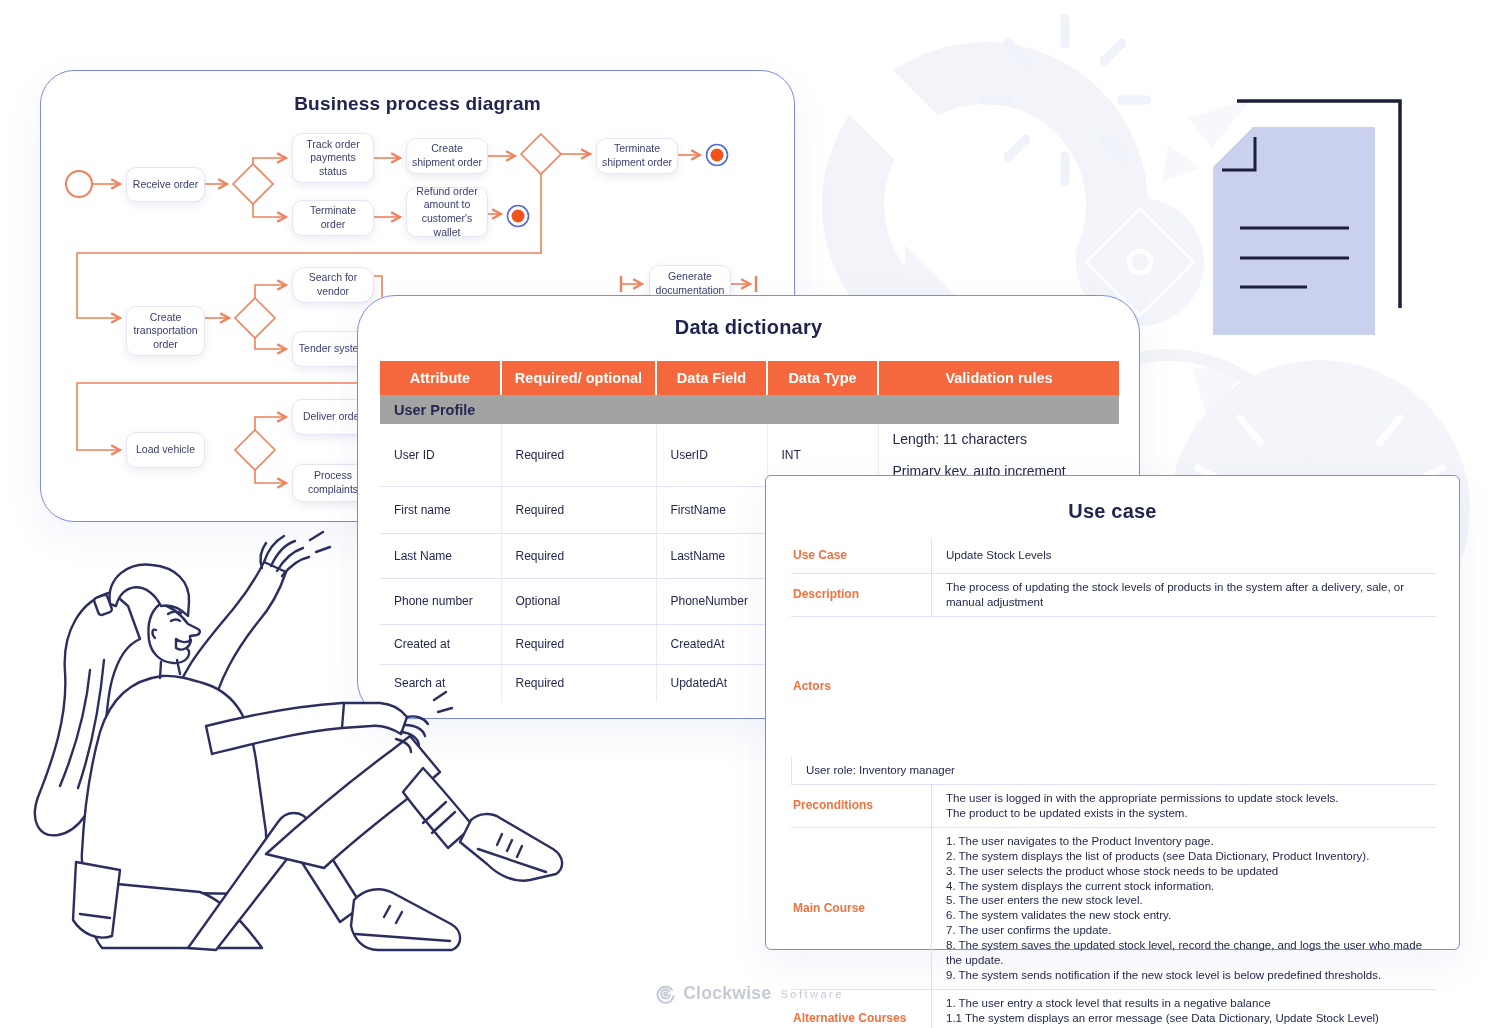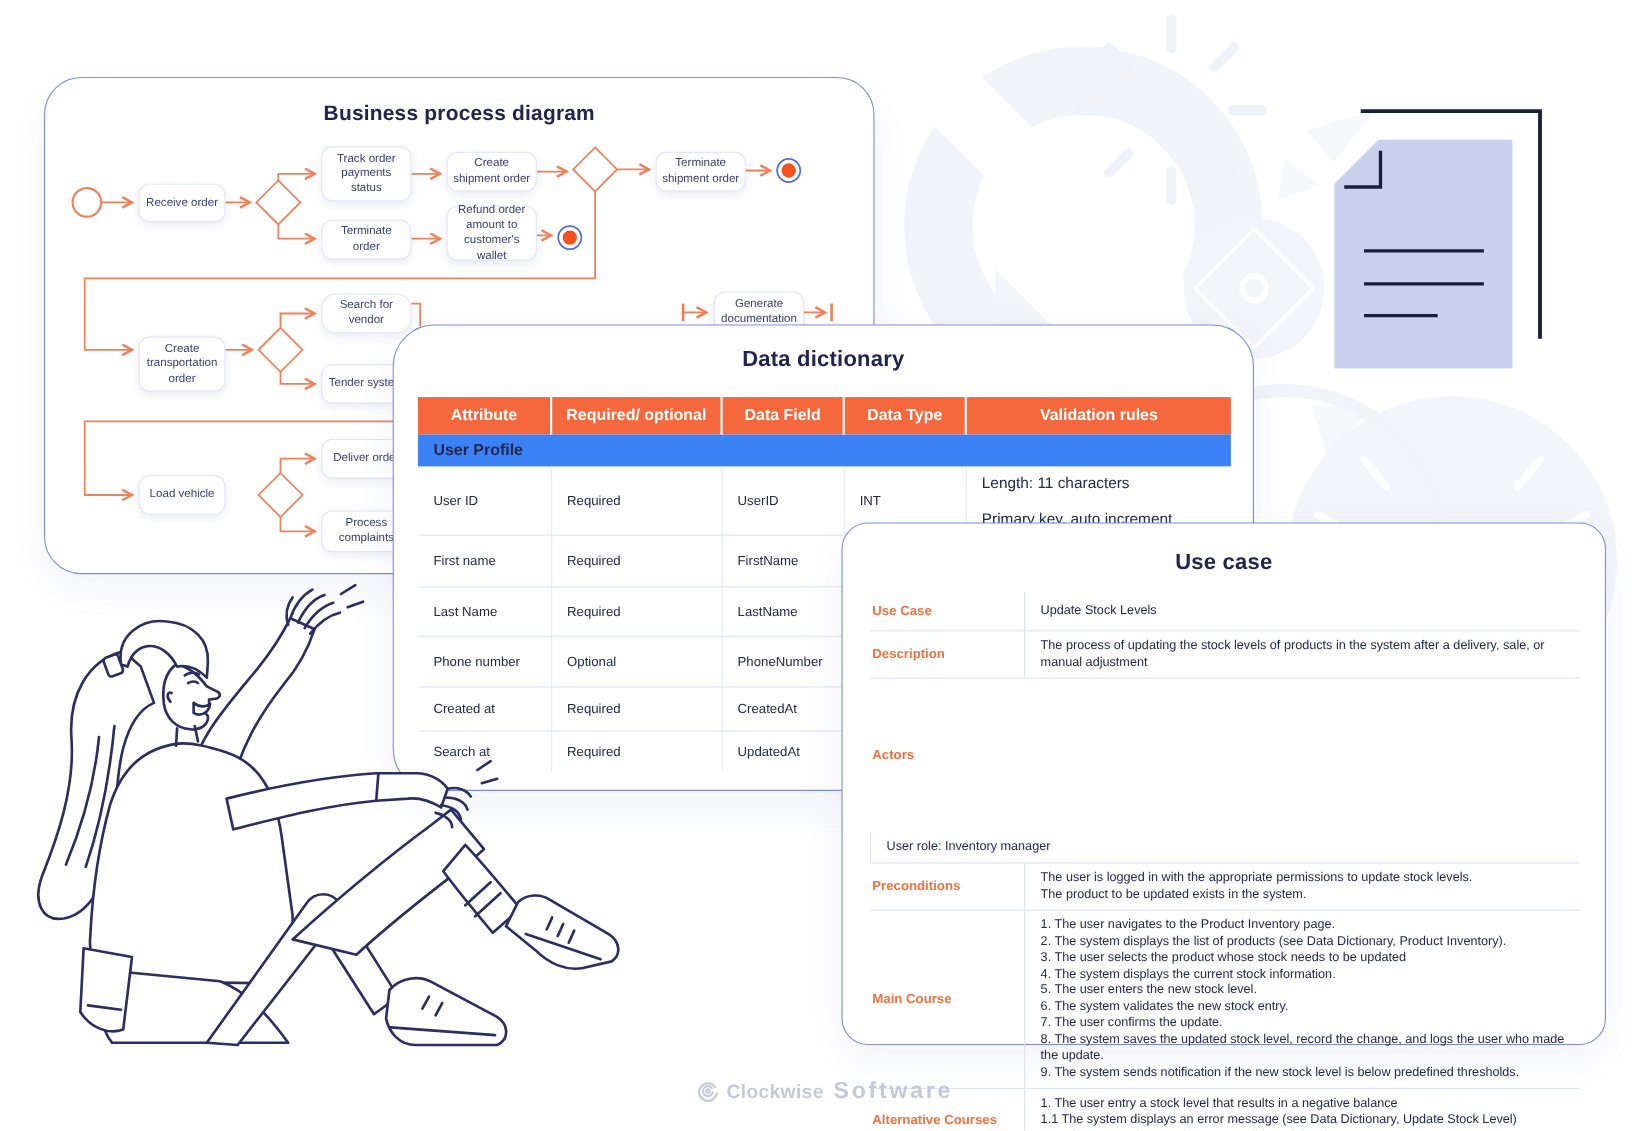--- a/index.html
+++ b/index.html
@@ -45,28 +45,28 @@
   #dict-table { position:absolute; left:22px; top:65px; width:739px; border-collapse:collapse; table-layout:fixed; }
   #dict-table th {
     background:#F5673C; color:#fff; font-size:14.5px; font-weight:bold;
     text-align:center; border-right:2px solid #fff; height:34px;
   }
   #dict-table th:last-child { border-right:none; }
   #dict-table td { font-size:12px; color:#23284F; vertical-align:middle;
     border-bottom:1px solid #DFE3F6; border-right:1px solid #E7EAF8; padding-left:14px; }
   #dict-table td:last-child { border-right:none; }
   #dict-table tr.group-row td {
-    background:#3b82f6; font-weight:bold; font-size:14.5px; height:29px;
+    background:#a3a3a3; font-weight:bold; font-size:14.5px; height:29px;
     border-right:none; border-bottom:none;
   }
   .preline { white-space:pre-line; }
   #dict-table td.val { font-size:14px; line-height:1.15; }
 
   
-  #usecase { left:765px; top:475px; width:695px; height:475px; border-radius:24px; z-index:5; }
+  #usecase { left:765px; top:475px; width:695px; height:475px; border-radius:6px; z-index:5; }
   #usecase .card-title { top:24px; font-size:20px; }
   #uc-table { position:absolute; left:25px; top:62px; width:645px; }
   .uc-row { display:flex; border-top:1px solid #DDE2F4; }
   .uc-row:first-child { border-top:none; }
   .uc-label {
     width:140px; flex:0 0 140px; display:flex; align-items:center;
     color:#F2713E; font-weight:bold; font-size:12px; line-height:1.25;
     padding:6px 8px 6px 2px;
   }
   .uc-value {
@@ -78,21 +78,21 @@
   .uc-row.r5 { min-height:38px; } .uc-row.r6 { min-height:132px; }
   .uc-row.r7 { min-height:46px; } .uc-row.r8 { min-height:42px; }
 
   
   #footer-logo {
     position:absolute; left:0; right:0; bottom:24px;
     display:flex; align-items:center; justify-content:center; gap:7px;
     z-index:6; color:#C6C9D7;
   }
   #footer-logo .bold { font-weight:bold; font-size:17.5px; letter-spacing:.3px; }
-  #footer-logo .light { font-weight:bold; font-size:21px; letter-spacing:2.5px; margin-left:2px; }
+  #footer-logo .light { font-weight:normal; font-size:11px; letter-spacing:2.5px; margin-left:2px; }
 
   svg { display:block; }
 </style>
 </head>
 <body>
 
 <svg class="abs" style="left:0;top:0;z-index:0;" width="1500" height="1028" viewBox="0 0 1500 1028">
   <g>
     <circle cx="985" cy="205" r="132" fill="none" stroke="#F2F4F9" stroke-width="62"></circle>
     <rect x="800" y="175" width="380" height="62" fill="#ffffff" transform="rotate(45 985 205)"></rect>

